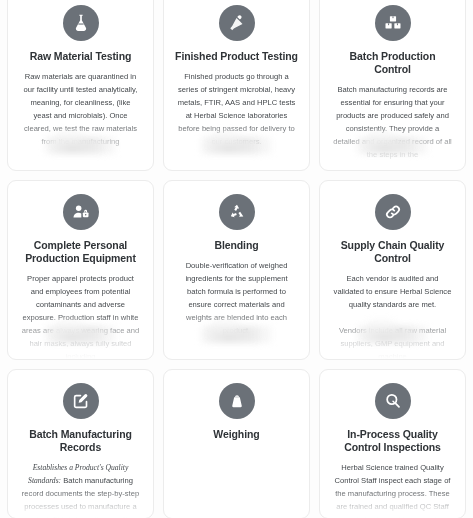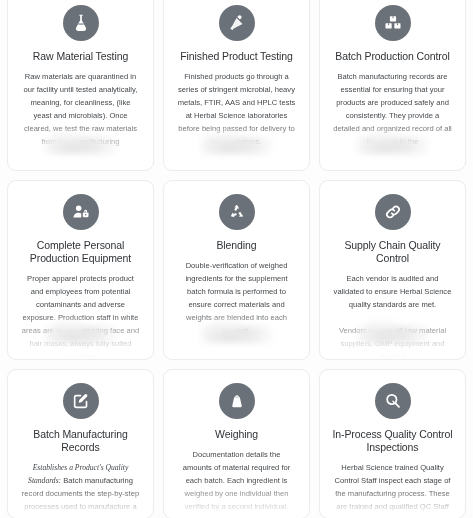--- a/index.html
+++ b/index.html
@@ -44,21 +44,21 @@
     display: flex;
     align-items: center;
     justify-content: center;
     flex: none;
     margin-bottom: 9px;
   }
   .icon-circle svg { display: block; }
 
   .card-title {
     font-size: 10.5px;
-    font-weight: normal;
+    font-weight: bold;
     color: #2f3337;
     text-align: center;
     line-height: 1.22;
     letter-spacing: -0.1px;
     margin-bottom: 7px;
     flex: none;
     padding: 0 2px;
   }
 
   .card-body {
@@ -201,25 +201,20 @@
   </div>
 
   <div class="card row3">
     <div class="icon-circle">
       <svg width="20" height="20" viewBox="0 0 24 24" fill="#fff">
         <path d="M9.6 7.4a2.4 2.4 0 114.8 0h-1.7a.7.7 0 10-1.4 0z"></path>
         <path d="M8.6 7.6h6.8l2.3 10.2a1.4 1.4 0 01-1.4 1.7H7.7a1.4 1.4 0 01-1.4-1.7z"></path>
       </svg>
     </div>
     <div class="card-title">Weighing</div>
-    <div class="card-body">
-      <span>Documentation details the amounts of material required for each batch. Each ingredient is weighed by one individual then verified by a second individual.</span>
-      <br><br>
-      
-    </div>
   </div>
 
   <div class="card row3">
     <div class="icon-circle">
       <svg width="20" height="20" viewBox="0 0 24 24" fill="none" stroke="#fff" stroke-width="2.1" stroke-linecap="round">
         <circle cx="10.6" cy="10.2" r="5.6"></circle>
         <path d="M14.8 14.6l4.4 4.4"></path>
         <path d="M12 12.2l1.3 1.4" stroke-width="1.7"></path>
       </svg>
     </div>

